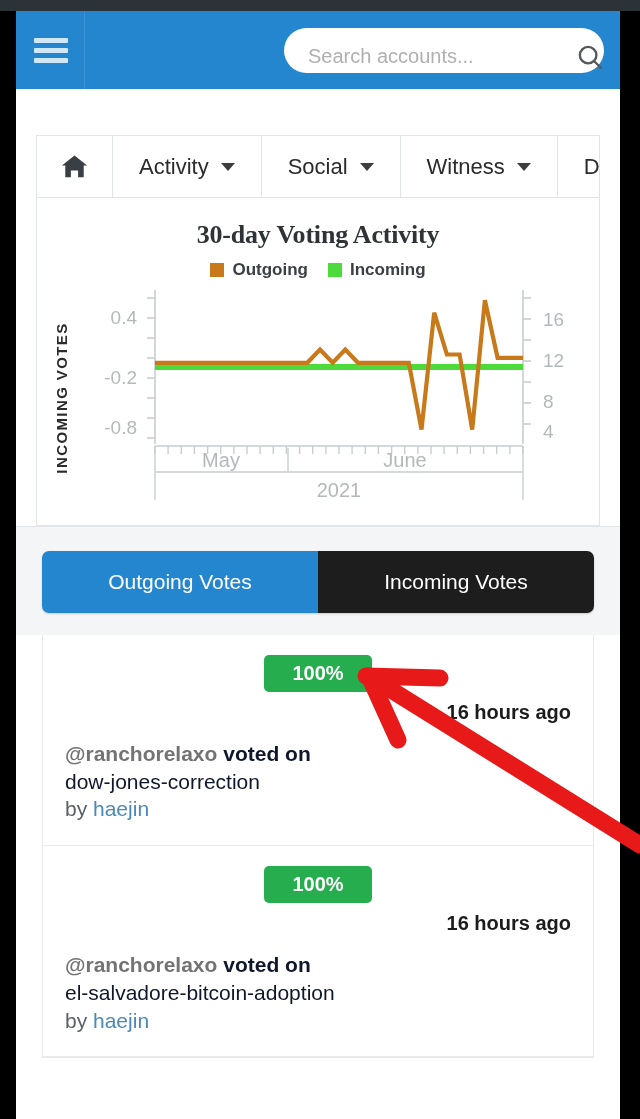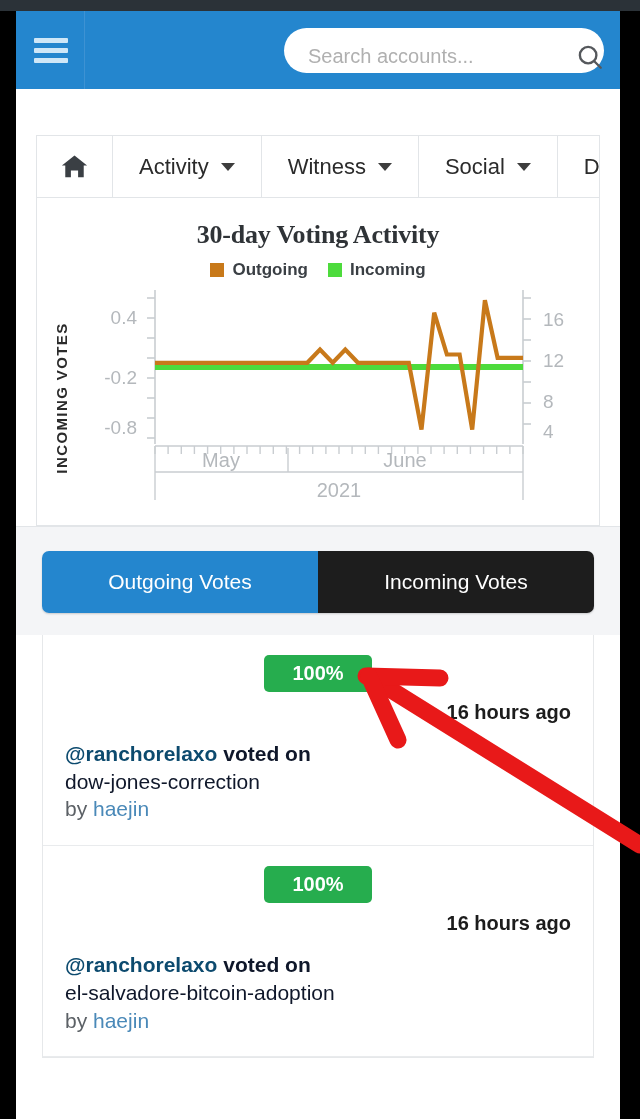--- a/index.html
+++ b/index.html
@@ -97,21 +97,21 @@
   
   .list{margin:0 26px;background:#fff;border:1px solid #e6e8ea;border-top:0;}
   .vrow{padding:20px 22px 22px 22px;border-bottom:1px solid #e9ebed;}
   .badge-line{text-align:center;}
   .badge{
     display:inline-block;background:#26ad4e;color:#fff;font-size:20px;font-weight:bold;
     padding:7px 28px;border-radius:5px;
   }
   .ago{text-align:right;font-size:20px;font-weight:bold;color:#1c1c1c;margin-top:9px;}
   .vtext{margin-top:16px;font-size:21px;line-height:1.32;color:#1c1c1c;}
-  .vtext .user{color:#0c4a6e;font-weight:bold;margin-top:23px;}
+  .vtext .user{color:#737373;font-weight:bold;margin-top:23px;}
   .vtext .act{font-weight:bold;color:#0f172a;}
   .vtext .perm{display:block;color:#0f172a;}
   .vtext .byline{display:block;color:#5c6166;}
   .vtext .byline .auth{color:#4a89b8;}
 
   
   .arrow{position:absolute;left:0;top:0;width:640px;height:1119px;z-index:45;pointer-events:none;}
 </style>
 </head>
 <body>
@@ -148,25 +148,25 @@
               <svg width="27" height="25" viewBox="0 0 24 22" fill="#3a3f44">
                 <path d="M12 1.2 L0.8 10.2 h3.0 v10.4 h5.0 v-6.0 h6.4 v6.0 h5.0 V10.2 h3.0 Z"></path>
               </svg>
             </span>
           </div>
           <div class="tab">
             <span>Activity</span>
             <span class="caret"></span>
           </div>
           <div class="tab">
+            <span>Social</span>
+            <span class="caret"></span>
+          </div>
+          <div class="tab">
             <span>Witness</span>
-            <span class="caret"></span>
-          </div>
-          <div class="tab">
-            <span>Social</span>
             <span class="caret"></span>
           </div>
           <div class="tab">
             <span>Data</span>
           </div>
         </div>
 
         <div class="chartbox">
           <div class="chart-title">30-day Voting Activity</div>
 

